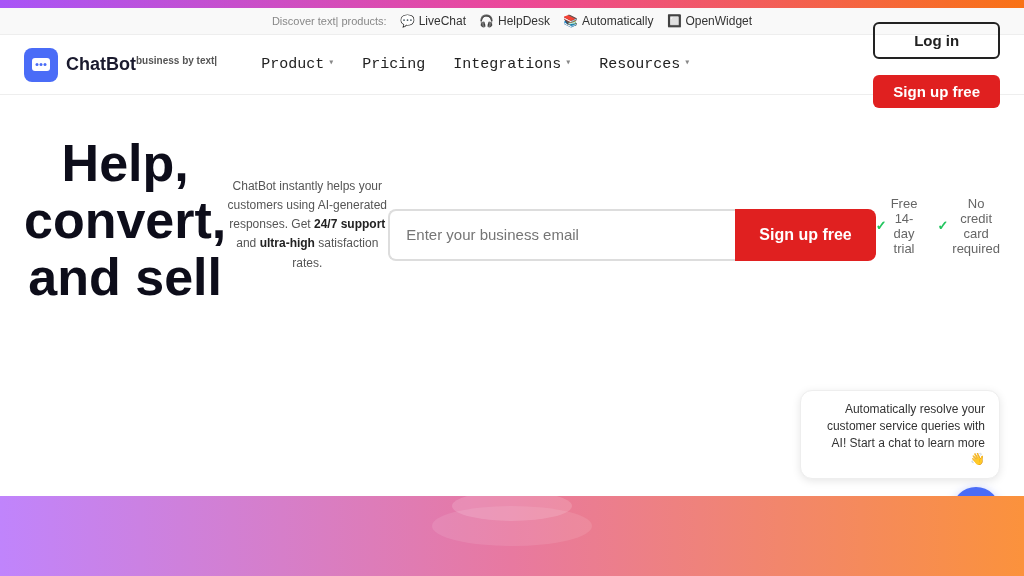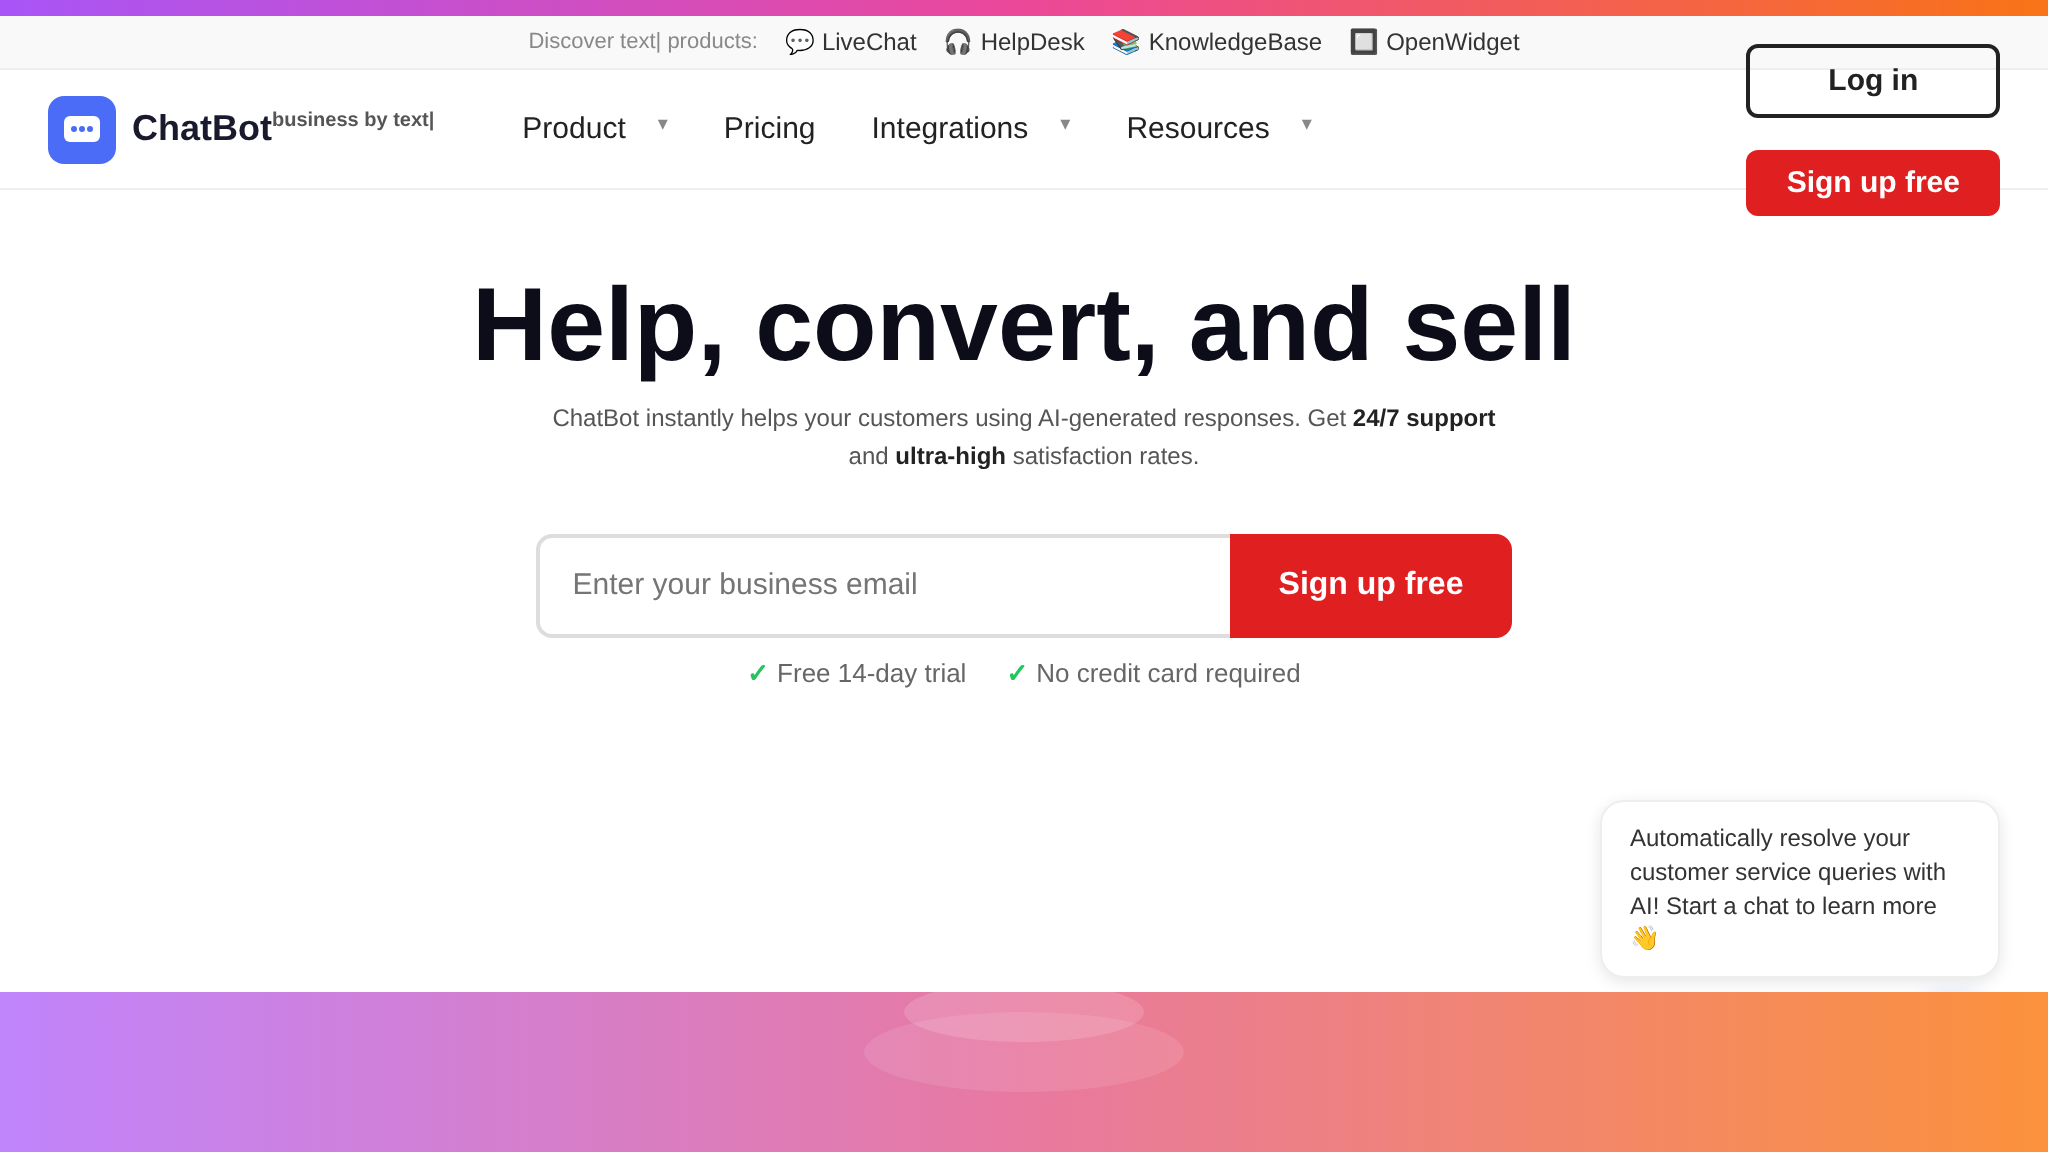--- a/index.html
+++ b/index.html
@@ -108,27 +108,28 @@
 
     .nav-links {
       display: flex;
       align-items: center;
       gap: 4px;
       flex: 1;
     }
 
     .nav-item {
       display: flex;
-      gap: 16px;
+      gap: 4px;
       padding: 8px 12px;
       font-size: 15px;
       color: #222;
       cursor: pointer;
       border-radius: 6px;
       font-weight: 500;
+      font-family: Liberation Mono, monospace;
     }
 
     .chevron {
       font-size: 10px;
       color: #888;
     }
 
     .nav-actions {
       display: flex;
       gap: 16px;
@@ -153,21 +154,21 @@
       border-radius: 6px;
       font-size: 15px;
       font-weight: 600;
       color: white;
       cursor: pointer;
     }
 
     
     .hero {
       display: flex;
-      flex-direction: column;
+      flex-direction: row;
       align-items: center;
       padding: 40px 24px 0;
       text-align: center;
       position: relative;
     }
 
     .hero-title {
       font-size: 52px;
       font-weight: 800;
       color: #0d0d1a;
@@ -237,25 +238,26 @@
 
     .check-icon {
       color: #22c55e;
       font-weight: 700;
     }
 
     
     .chat-widget {
       position: absolute;
       right: 24px;
-      top: 305px;
+      top: 295px;
       display: flex;
       flex-direction: column;
       align-items: flex-end;
       gap: 8px;
+      text-align: right;
     }
 
     .chat-bubble {
       background: white;
       border: 1px solid #eee;
       border-radius: 12px;
       padding: 10px 14px;
       font-size: 12px;
       color: #333;
       max-width: 200px;
@@ -310,21 +312,21 @@
   <a class="product-link">
     <span class="product-link-icon">💬</span>
     <span>LiveChat</span>
   </a>
   <a class="product-link">
     <span class="product-link-icon">🎧</span>
     <span>HelpDesk</span>
   </a>
   <a class="product-link">
     <span class="product-link-icon">📚</span>
-    <span>KnowledgeBase</span>
+    <span>Automatically</span>
   </a>
   <a class="product-link">
     <span class="product-link-icon">🔲</span>
     <span>OpenWidget</span>
   </a>
 </div>
 
 <nav class="navbar">
   <div class="logo-area">
     <div class="logo-icon">

